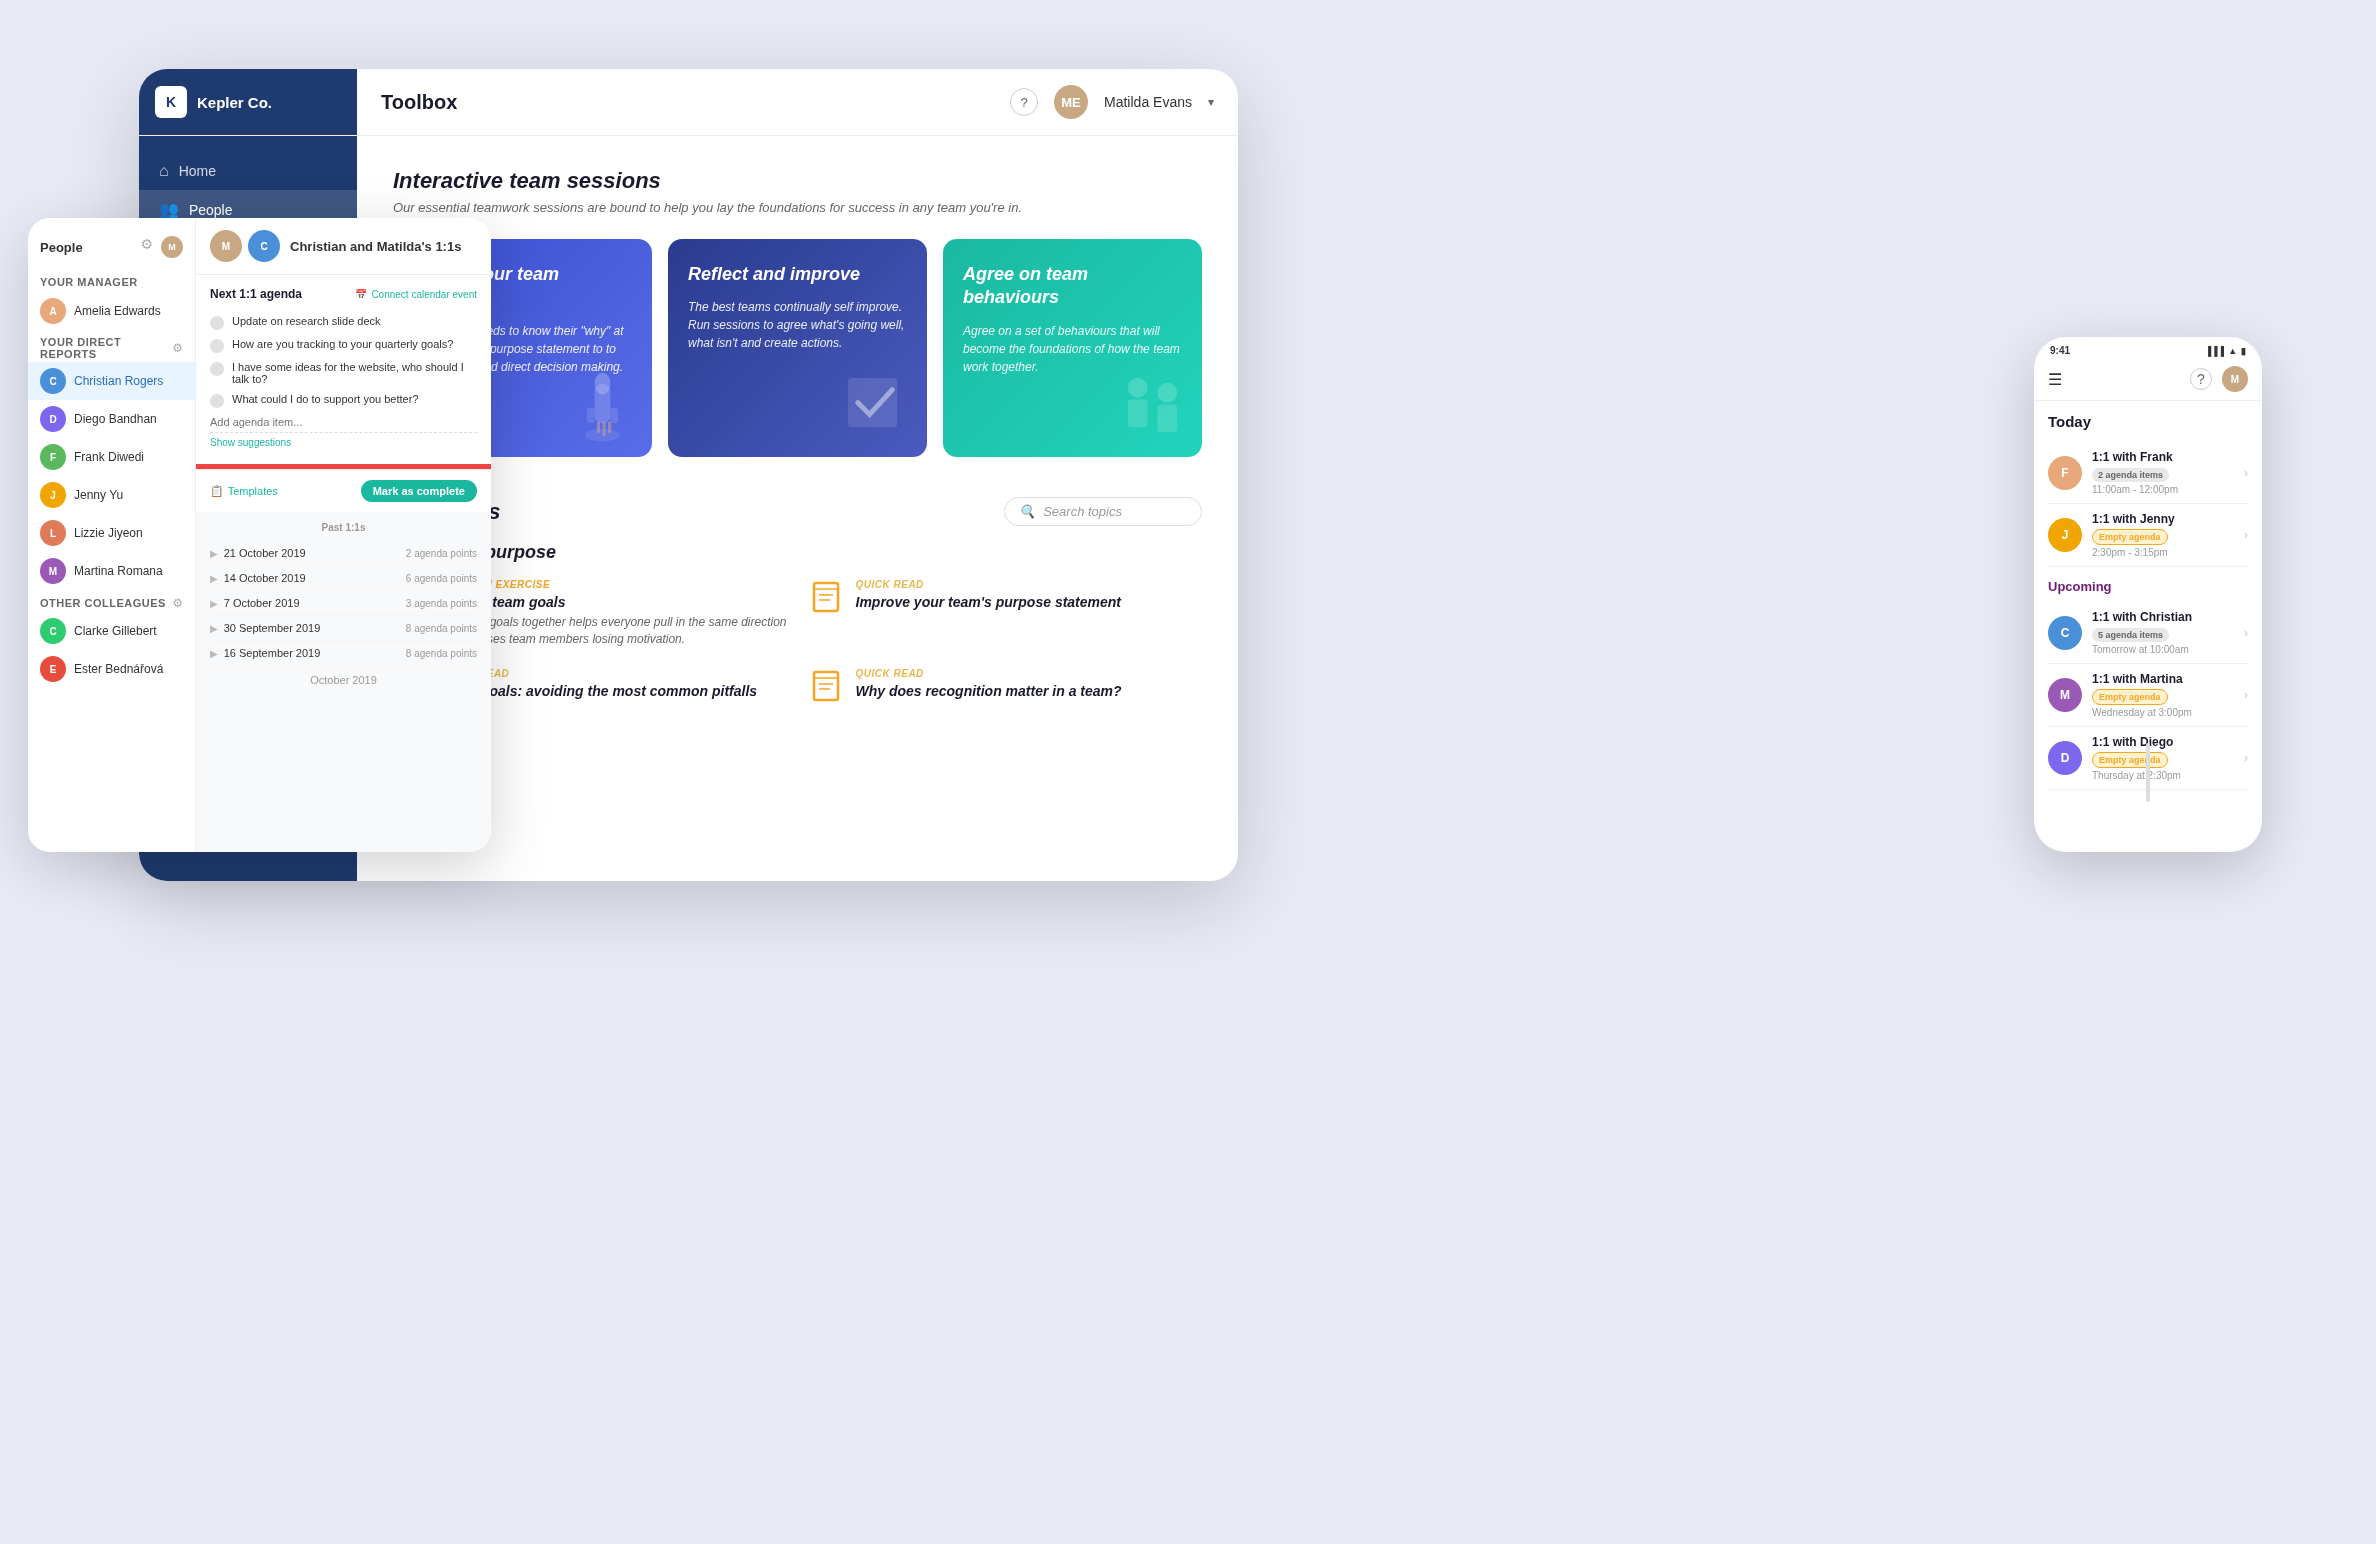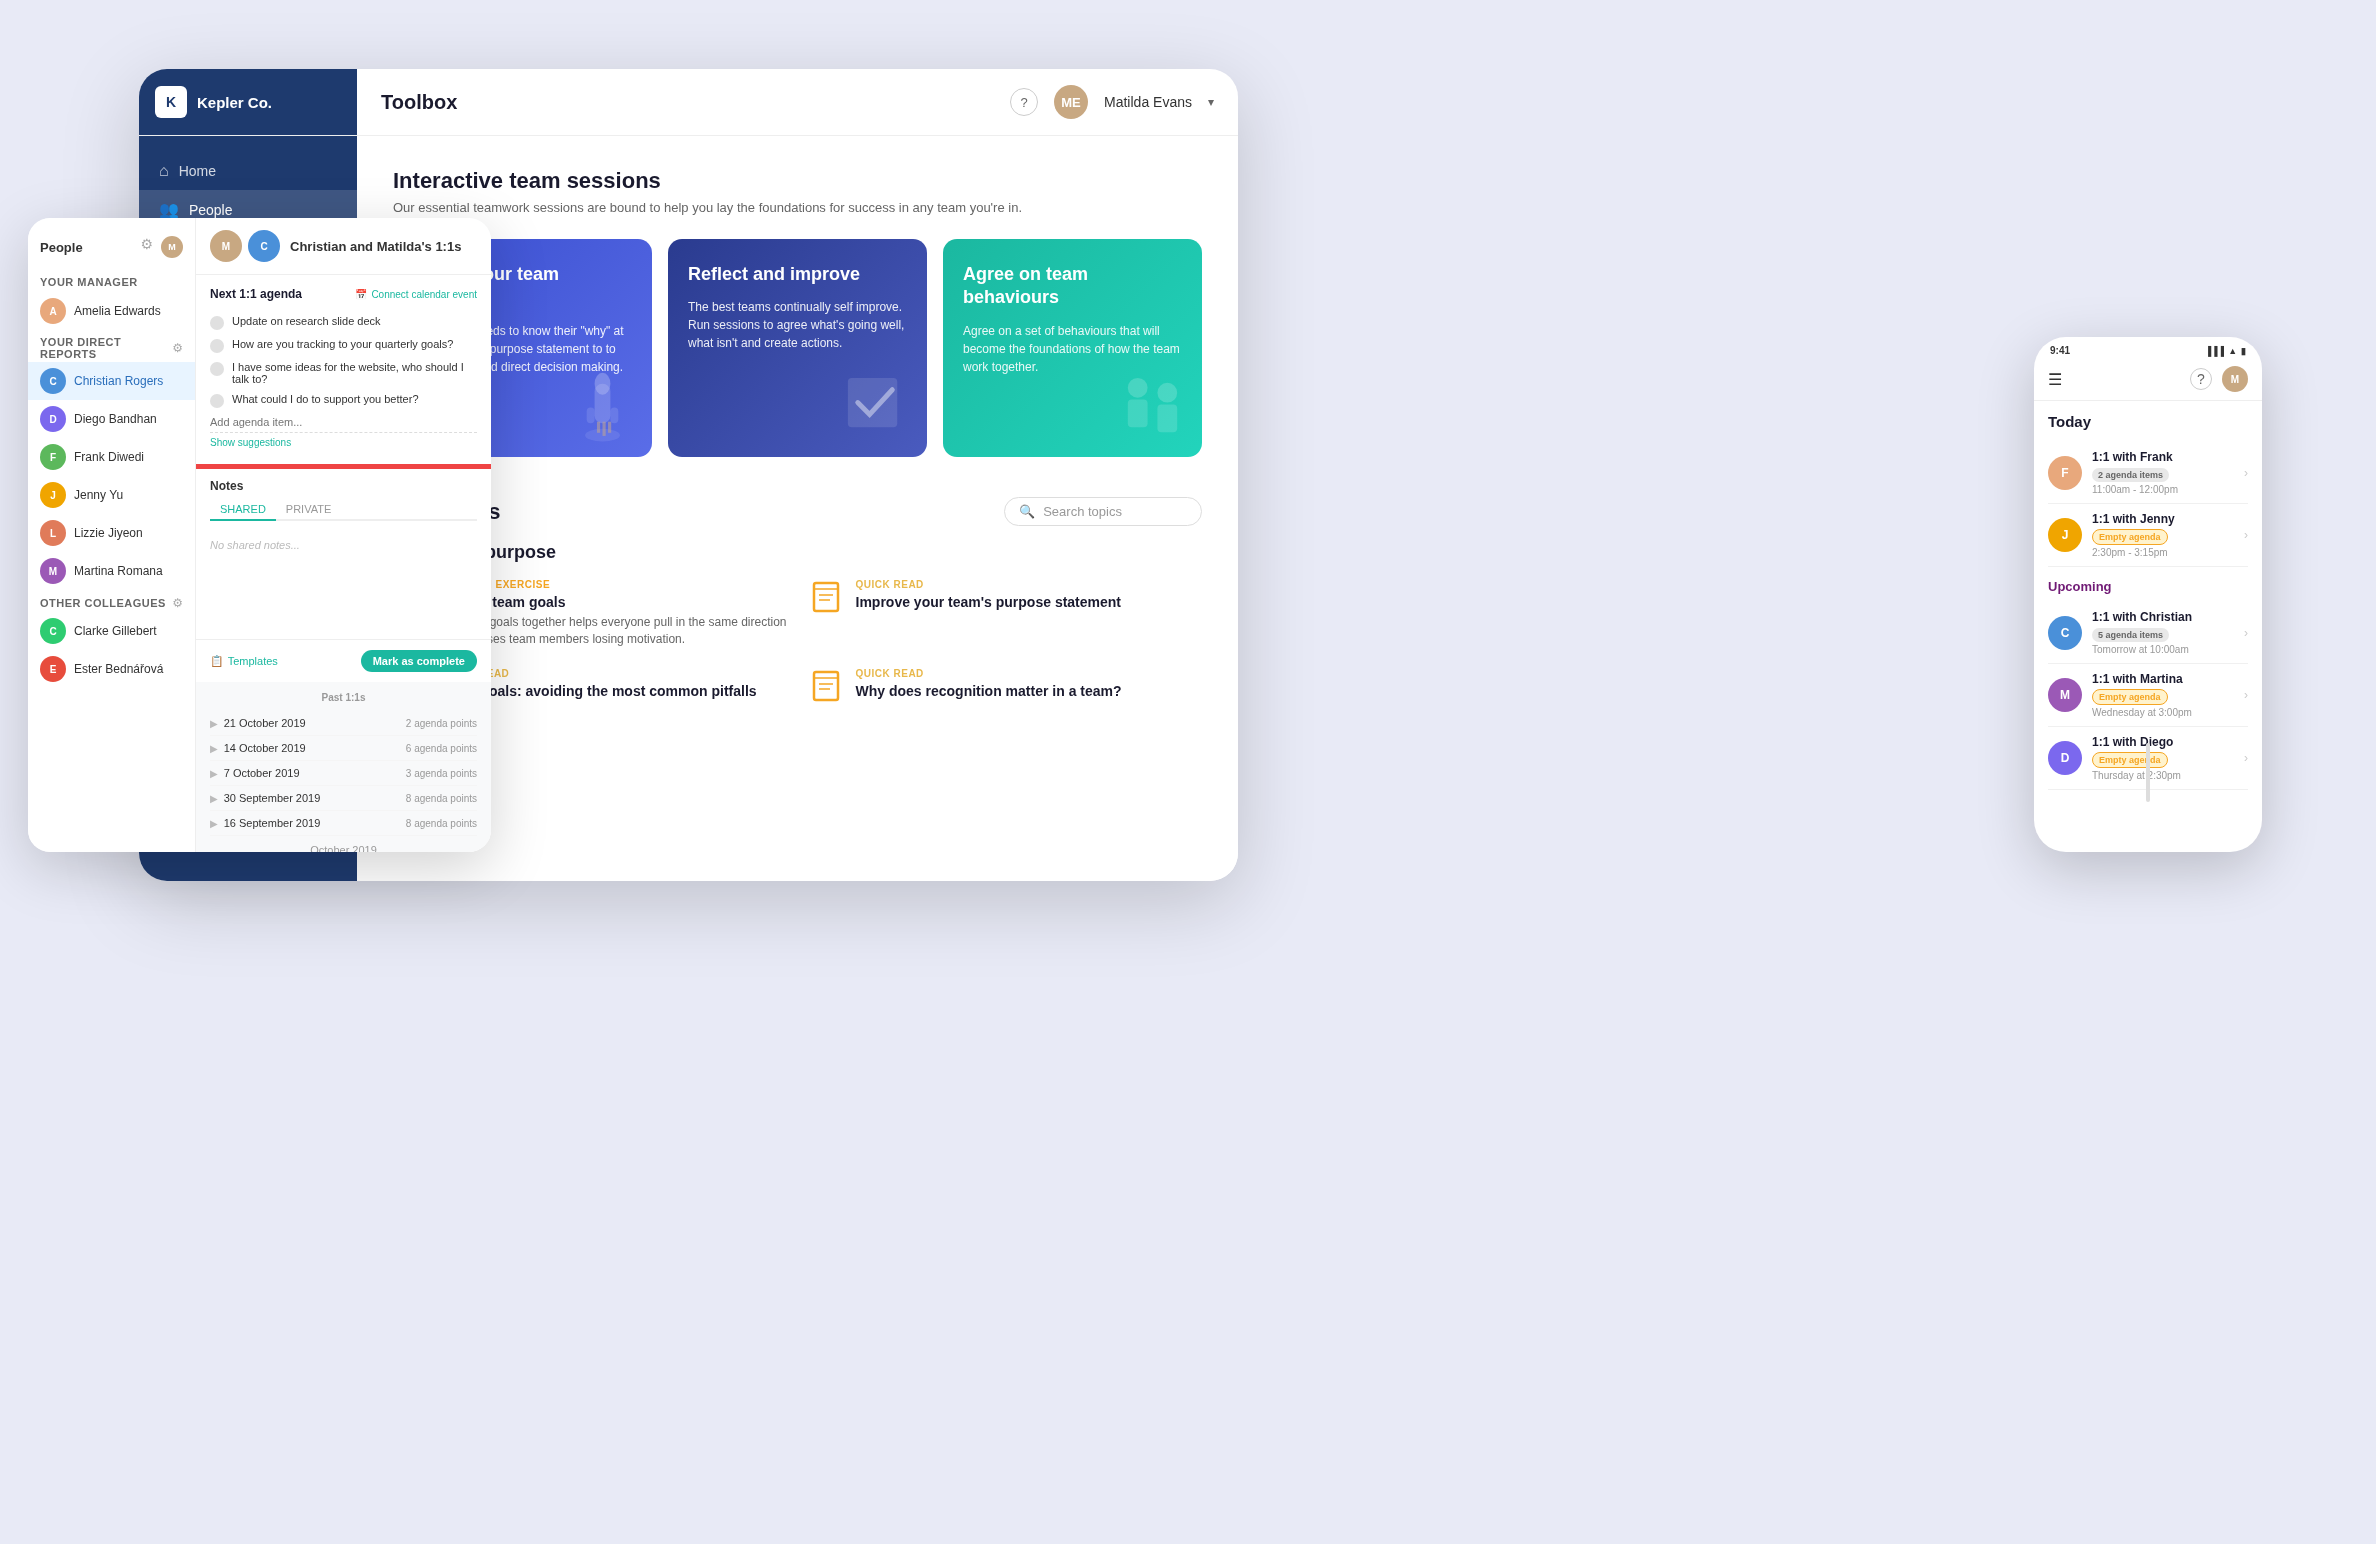--- a/index.html
+++ b/index.html
@@ -143,20 +143,21 @@
     }
     .sidebar-nav-item.active { background: rgba(255,255,255,0.15); color: #fff; }
 
     .nav-icon { font-size: 16px; opacity: 0.9; }
 
     .tablet-main {
       flex: 1;
       overflow-y: auto;
       padding: 32px 36px;
       background: #fff;
+      font-style: italic;
     }
 
     .section-title { font-size: 22px; font-weight: 700; color: #1a1a2e; margin-bottom: 6px; }
     .section-subtitle { font-size: 13px; color: #666; margin-bottom: 24px; }
 
     .cards-row {
       display: flex;
       gap: 16px;
       margin-bottom: 40px;
     }
@@ -725,28 +726,20 @@
         <span>I have some ideas for the website, who should I talk to?</span>
       </div>
       <div class="agenda-item">
         <div class="agenda-bullet"></div>
         <span>What could I do to support you better?</span>
       </div>
       <input class="agenda-input" type="text" placeholder="Add agenda item..." style="">
       <div class="show-suggestions">Show suggestions</div>
     </div>
 
-    <div class="notes-section">
-      <div class="notes-title">Notes</div>
-      <div class="notes-tabs">
-        <div class="notes-tab active">SHARED</div>
-        <div class="notes-tab">PRIVATE</div>
-      </div>
-      <div class="no-notes">No shared notes...</div>
-    </div>
 
     <div class="st-footer">
       <div class="templates-btn">
         <span>📋</span>
         <span>Templates</span>
       </div>
       <button class="mark-complete-btn">Mark as complete</button>
     </div>
 
     <div style="background:#f8f9fa;flex:1;overflow-y:auto;padding:10px 14px;">

